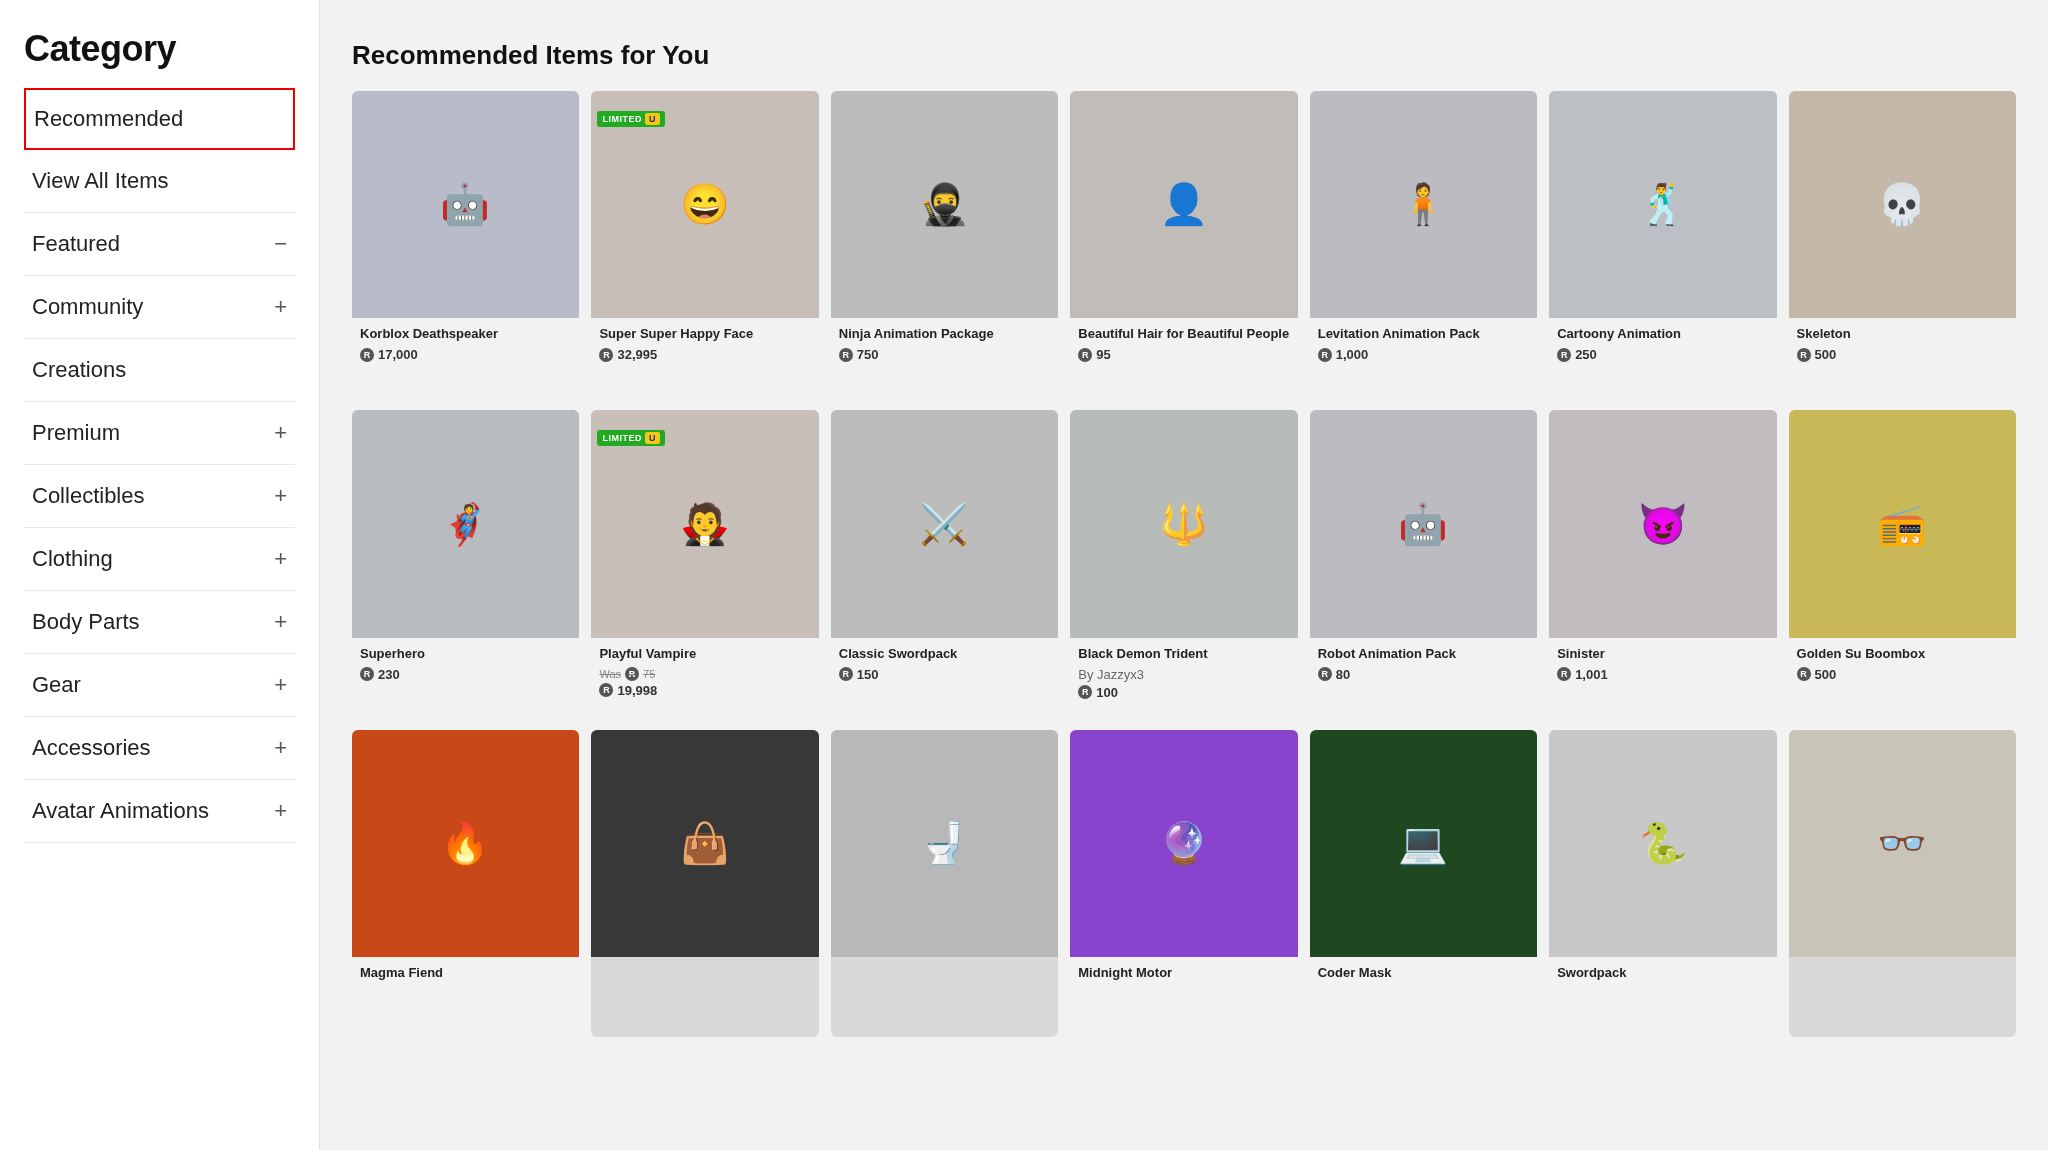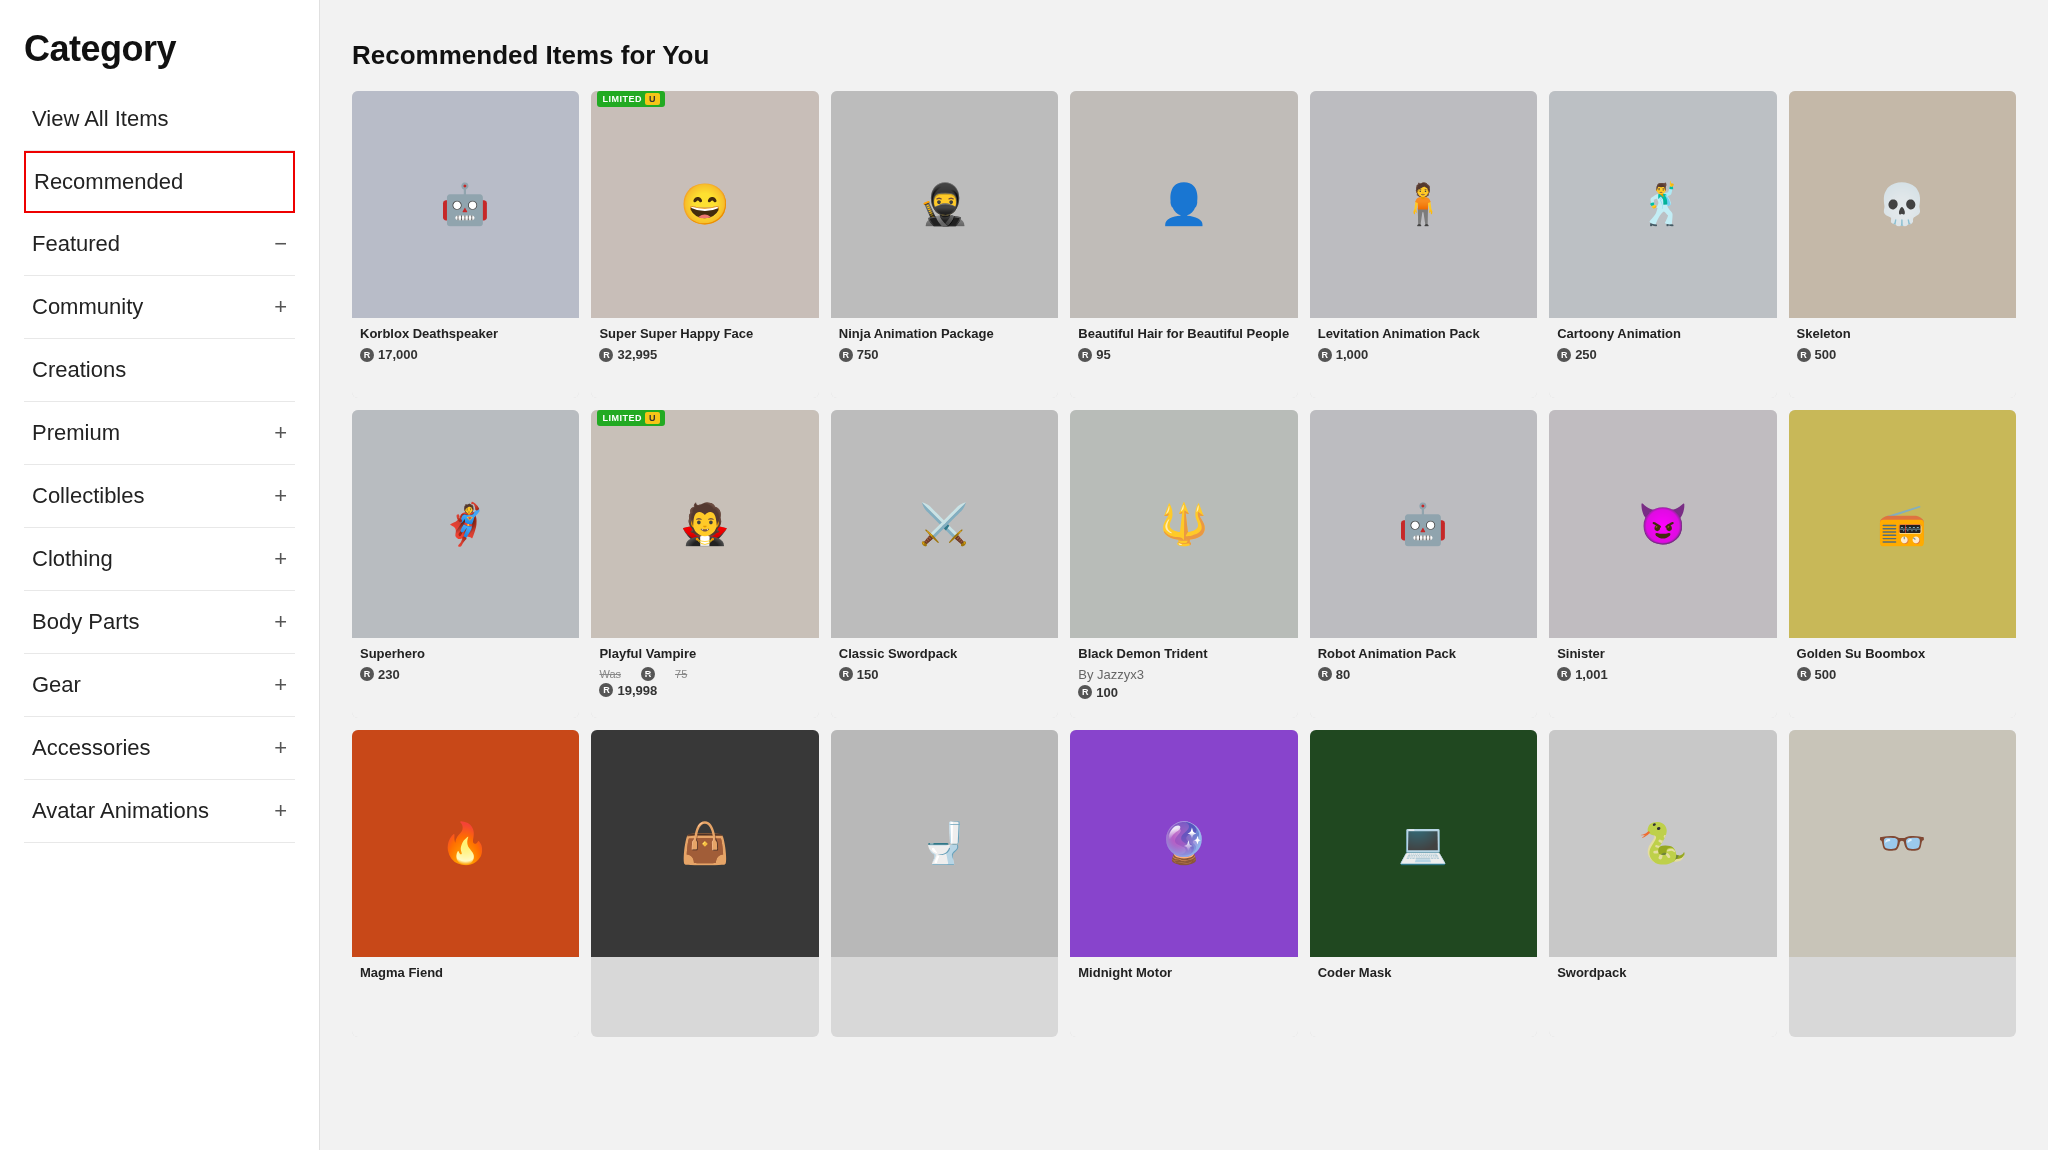--- a/index.html
+++ b/index.html
@@ -125,21 +125,21 @@
       align-items: center;
       gap: 4px;
       font-size: 13px;
       font-weight: 600;
       color: #333;
     }
 
     .item-price-old {
       display: flex;
       align-items: center;
-      gap: 20px;
+      gap: 4px;
       font-size: 11px;
       color: #888;
       text-decoration: line-through;
       margin-bottom: 2px;
     }
 
     .robux-icon {
       width: 14px;
       height: 14px;
       background: #555;
@@ -148,21 +148,21 @@
       align-items: center;
       justify-content: center;
       color: #fff;
       font-size: 9px;
       font-weight: bold;
       flex-shrink: 0;
     }
 
     .badge-limited {
       position: absolute;
-      top: 0;
+      top: 20px;
       left: 6px;
       background: #22aa22;
       color: #fff;
       font-size: 9px;
       font-weight: bold;
       padding: 2px 5px;
       border-radius: 3px;
       letter-spacing: 0.5px;
       z-index: 2;
     }
@@ -185,25 +185,25 @@
     .partial-visible {
       overflow: hidden;
     }
   </style>
 </head>
 <body>
 
 <nav id="sidebar">
   <h2>Category</h2>
   <div id="sidebar-items">
-      <div class="sidebar-item">
-        <span>View All Items</span>
-      </div>
       <div class="sidebar-item active">
         <span>Recommended</span>
+      </div>
+      <div class="sidebar-item">
+        <span>View All Items</span>
       </div>
       <div class="sidebar-item">
         <span>Featured</span>
         <span class="icon">−</span>
       </div>
       <div class="sidebar-item">
         <span>Community</span>
         <span class="icon">+</span>
       </div>
       <div class="sidebar-item">

